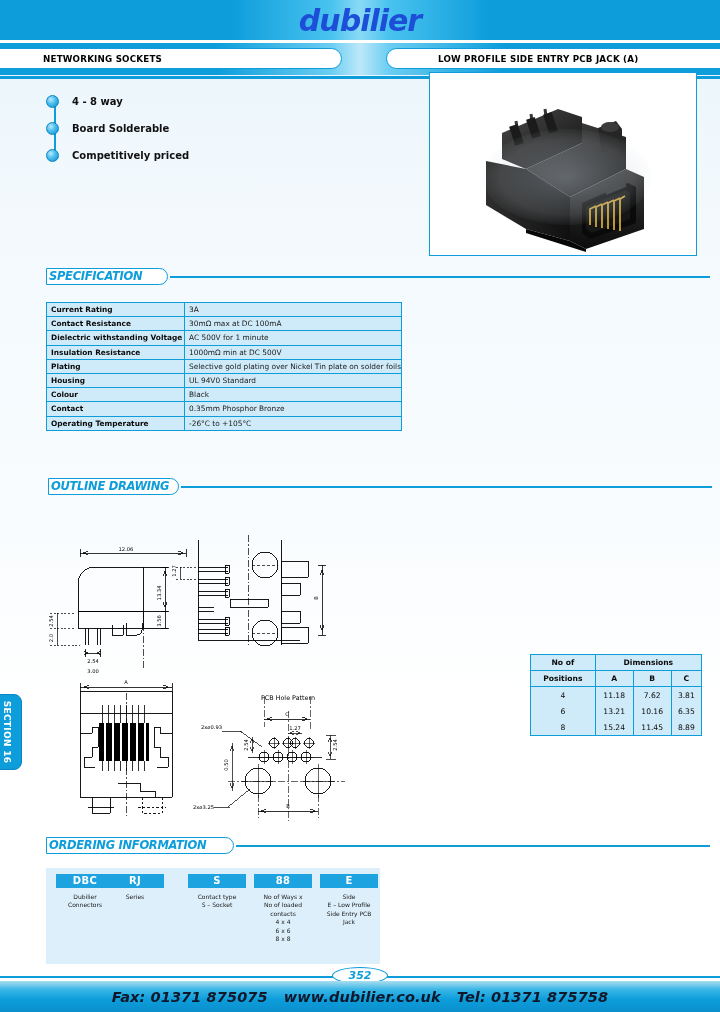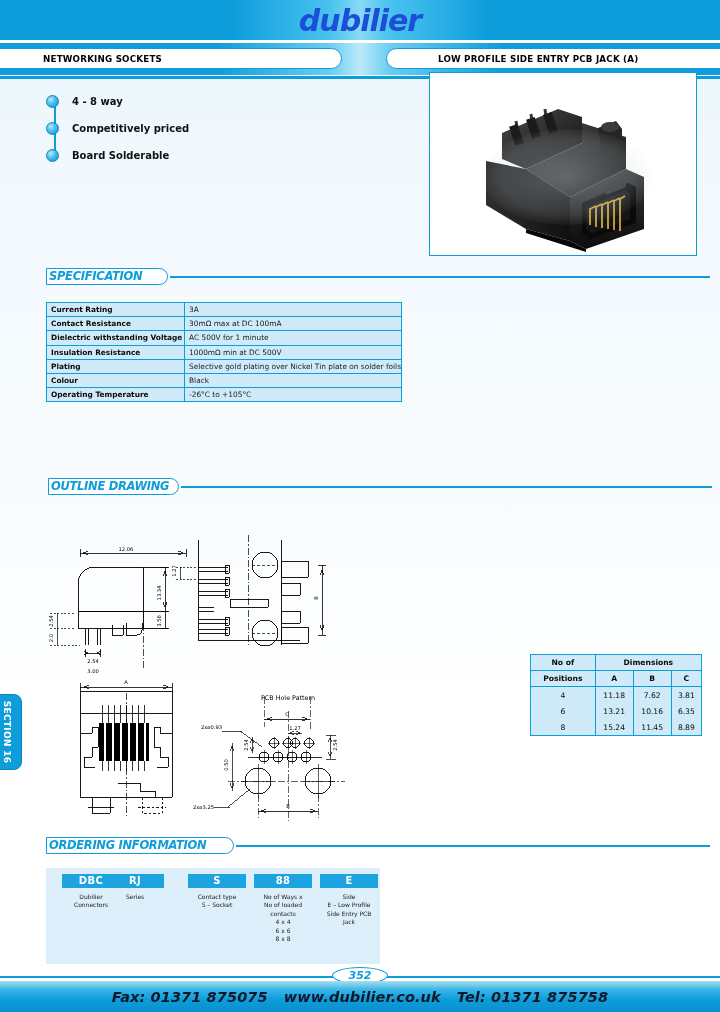--- a/index.html
+++ b/index.html
@@ -376,25 +376,25 @@
 <div class="hdr-underline"></div>
 
 <div class="bullets">
   <div class="bullet-line"></div>
   <div class="bullet-row">
     <div class="bullet-dot"></div>
     <div class="bullet-label">4 - 8 way</div>
   </div>
   <div class="bullet-row">
     <div class="bullet-dot"></div>
-    <div class="bullet-label">Competitively priced</div>
+    <div class="bullet-label">Board Solderable</div>
   </div>
   <div class="bullet-row">
     <div class="bullet-dot"></div>
-    <div class="bullet-label">Board Solderable</div>
+    <div class="bullet-label">Competitively priced</div>
   </div>
 </div>
 
 <div class="photo-frame">
   <div class="photo-inner">
     <div class="jack-shadow"></div>
     <svg width="266" height="182" viewBox="0 0 266 182">
       <defs>
         <linearGradient id="bodyTop" x1="0" y1="0" x2="1" y2="1">
           <stop offset="0%" stop-color="#4a4a4a"></stop>
@@ -475,22 +475,30 @@
     </tr>
     <tr>
       <td class="k">Insulation Resistance</td>
       <td class="v">1000mΩ min at DC 500V</td>
     </tr>
     <tr>
       <td class="k">Plating</td>
       <td class="v">Selective gold plating over Nickel Tin plate on solder foils</td>
     </tr>
     <tr>
+      <td class="k">Housing</td>
+      <td class="v">UL 94V0 Standard</td>
+    </tr>
+    <tr>
       <td class="k">Colour</td>
       <td class="v">Black</td>
+    </tr>
+    <tr>
+      <td class="k">Contact</td>
+      <td class="v">0.35mm Phosphor Bronze</td>
     </tr>
     <tr>
       <td class="k">Operating Temperature</td>
       <td class="v">-26°C to +105°C</td>
     </tr>
   </tbody>
 </table>
 
 <div class="sect" style="left:42px; top:478px; width:664px;margin-left:6px;">
   <div class="sect-pill" style="width:131px;"></div>
@@ -776,21 +784,21 @@
   <span>SECTION 16</span>
 </div>
 
 <div class="sect" style="left:46px; top:837px; width:664px;">
   <div class="sect-pill" style="width:188px;"></div>
   <div class="sect-label">ORDERING INFORMATION</div>
   <div class="sect-rule" style="left:190px; width:474px;"></div>
 </div>
 
 <div class="order-box">
-  <div class="order-col" style="left:16px; width:58px;">
+  <div class="order-col" style="left:10px; width:58px;">
     <div class="order-code">DBC</div>
     <div class="order-desc">Dubilier
 Connectors</div>
   </div>
   <div class="order-col" style="left:60px; width:58px;">
     <div class="order-code">RJ</div>
     <div class="order-desc">Series</div>
   </div>
   <div class="order-col" style="left:142px; width:58px;">
     <div class="order-code">S</div>

